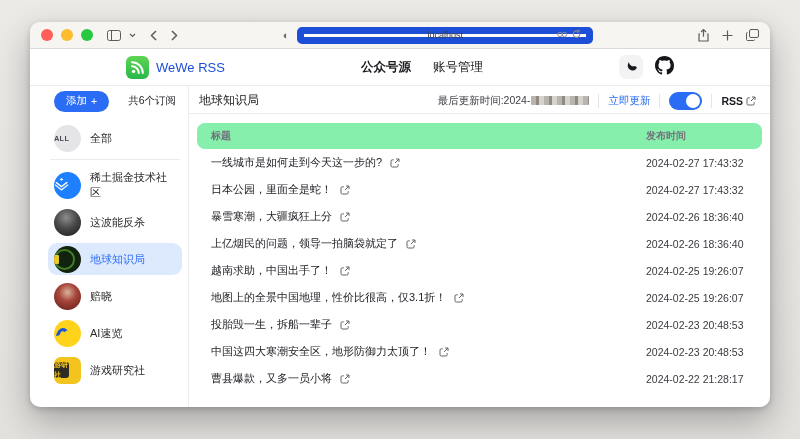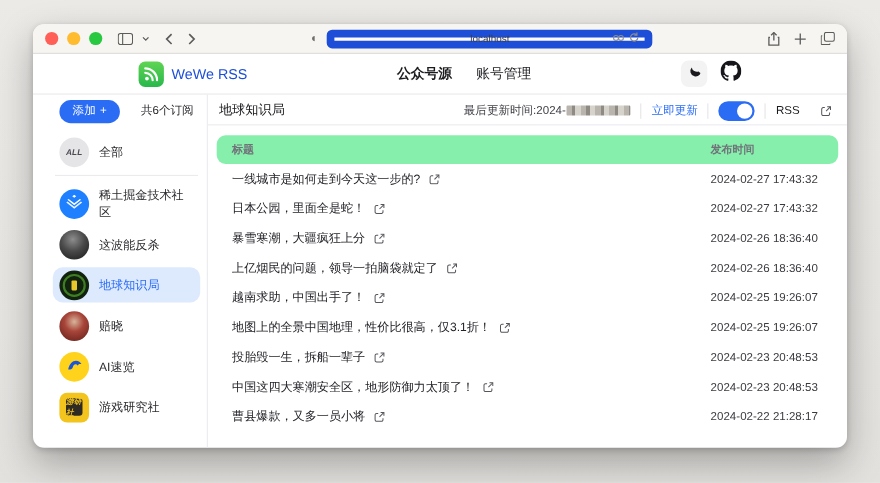--- a/index.html
+++ b/index.html
@@ -67,21 +67,21 @@
   }
   .sub-count { font-size:10.5px; color:#26262b; margin-right:2px; }
   .feedlist { flex:1; padding:8px 6px 8px 18px; overflow:hidden; }
   .feed-item {
     display:flex; align-items:center; gap:9px; height:32px; border-radius:9px;
     padding:0 6px; margin-bottom:5px; font-size:11px; color:#2c2c30;
   }
   .feed-item.selected { background:#ddeafe; color:var(--accent); }
   .feed-divider { height:1px; background:#ebebee; margin:4px 2px 9px 2px; }
   .av { width:27px; height:27px; border-radius:50%; flex:0 0 27px;
-        display:flex; align-items:center; justify-content:center; overflow:hidden;font-style:italic; }
+        display:flex; align-items:center; justify-content:flex-start; overflow:hidden; }
   .av-all { background:#e5e5e8; font-size:7.5px; font-weight:bold; color:#4b4b52; letter-spacing:.2px; }
   .av-juejin { background:#1e80ff; }
   .av-photo-dark { background:radial-gradient(circle at 45% 32%,#8d8d8d 0%,#4a4a4a 45%,#161616 100%); }
   .av-earth { background:#11230f; position:relative; }
   .av-earth::before { content:""; width:17px; height:17px; border-radius:50%;
       border:2.5px solid #3f7d23; position:absolute; }
   .av-earth::after { content:""; width:5px; height:9px; background:#e8c92c; border-radius:1px; position:absolute; }
   .av-photo-red { background:radial-gradient(circle at 50% 35%,#d8b49a 0%,#a8453a 40%,#5e1d16 100%); }
   .av-ai { background:#ffd21c; }
   .av-game { border-radius:7px; background:#f2c41d; }
@@ -95,21 +95,21 @@
   }
   .feed-title { font-size:12px; color:#1b1b1f; font-weight:500; }
   .fh-right { margin-left:auto; display:flex; align-items:center; gap:9px; }
   .last-update { font-size:10.5px; color:#3f3f46; display:flex; align-items:center; }
   .redact { display:inline-block; width:58px; height:9px; margin-left:1px;
     background:repeating-linear-gradient(90deg,#b9b4ae 0 5px,#8f8a84 5px 8px,#d6d2cc 8px 13px); border-radius:1px; }
   .vdiv { width:1px; height:14px; background:#e5e5e8; }
   .refresh-link { font-size:10.5px; color:var(--accent); font-weight:500; }
   .switch { width:33px; height:18px; border-radius:9px; background:var(--accent); position:relative; }
   .switch .knob { position:absolute; top:2px; right:2px; width:14px; height:14px; border-radius:50%; background:#fff; }
-  .rss-link { font-size:10.5px; color:#1b1b1f; font-weight:normal; display:flex; align-items:center; gap:19px; }
+  .rss-link { font-size:10.5px; color:#1b1b1f; font-weight:bold; display:flex; align-items:center; gap:3px; }
   
   .tablewrap { flex:1; padding:9px 8px 0 8px; display:flex; flex-direction:column; overflow:hidden; }
   .thead {
     height:26px; flex:0 0 26px; background:#86efac; border-radius:8px;
     display:flex; align-items:center; font-size:10px; color:#717179; font-weight:bold;
   }
   .col-title { flex:1; padding-left:14px; }
   .col-time { width:116px; flex:0 0 116px; }
   .trow { height:27px; display:flex; align-items:center; font-size:11px; }
   .row-title { flex:1; padding-left:14px; color:#222228; display:flex; align-items:center; gap:8px; white-space:nowrap; overflow:hidden; }

